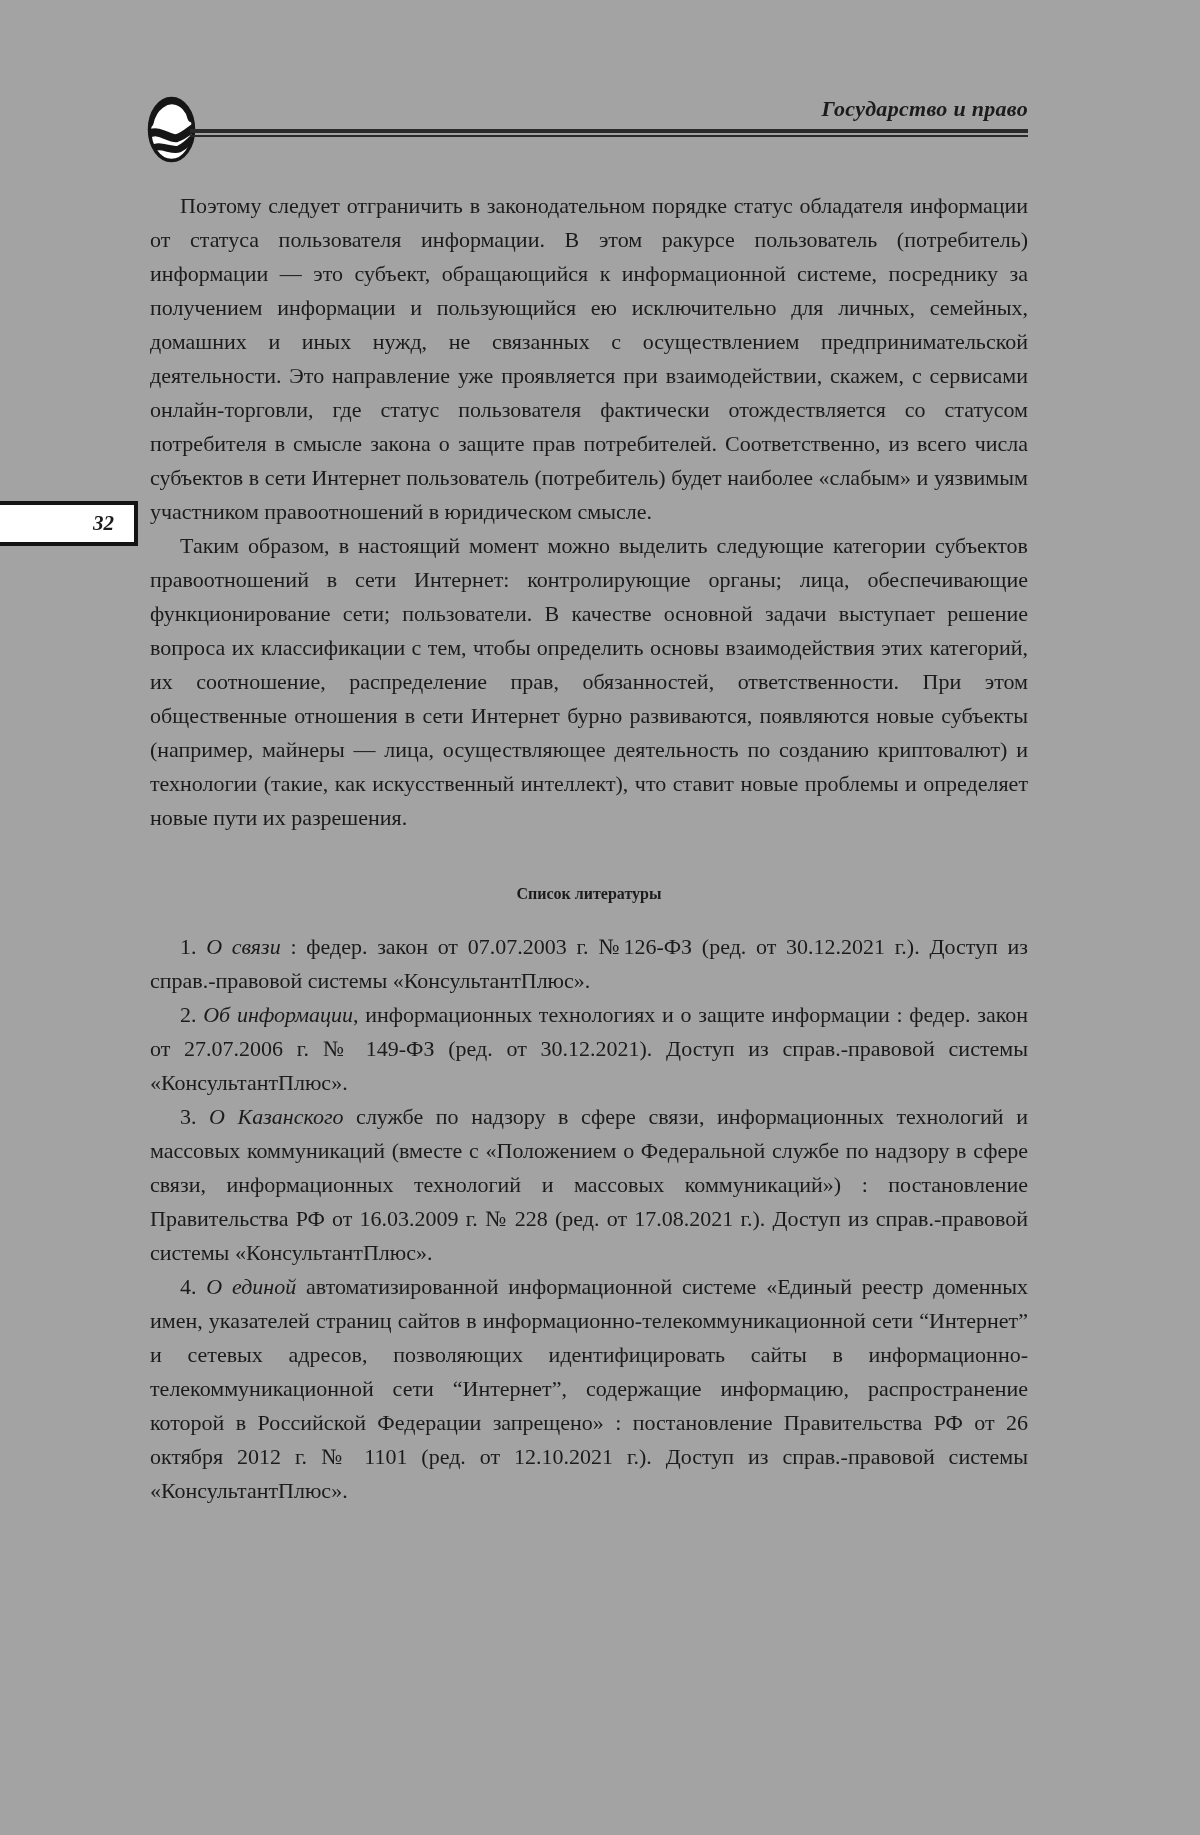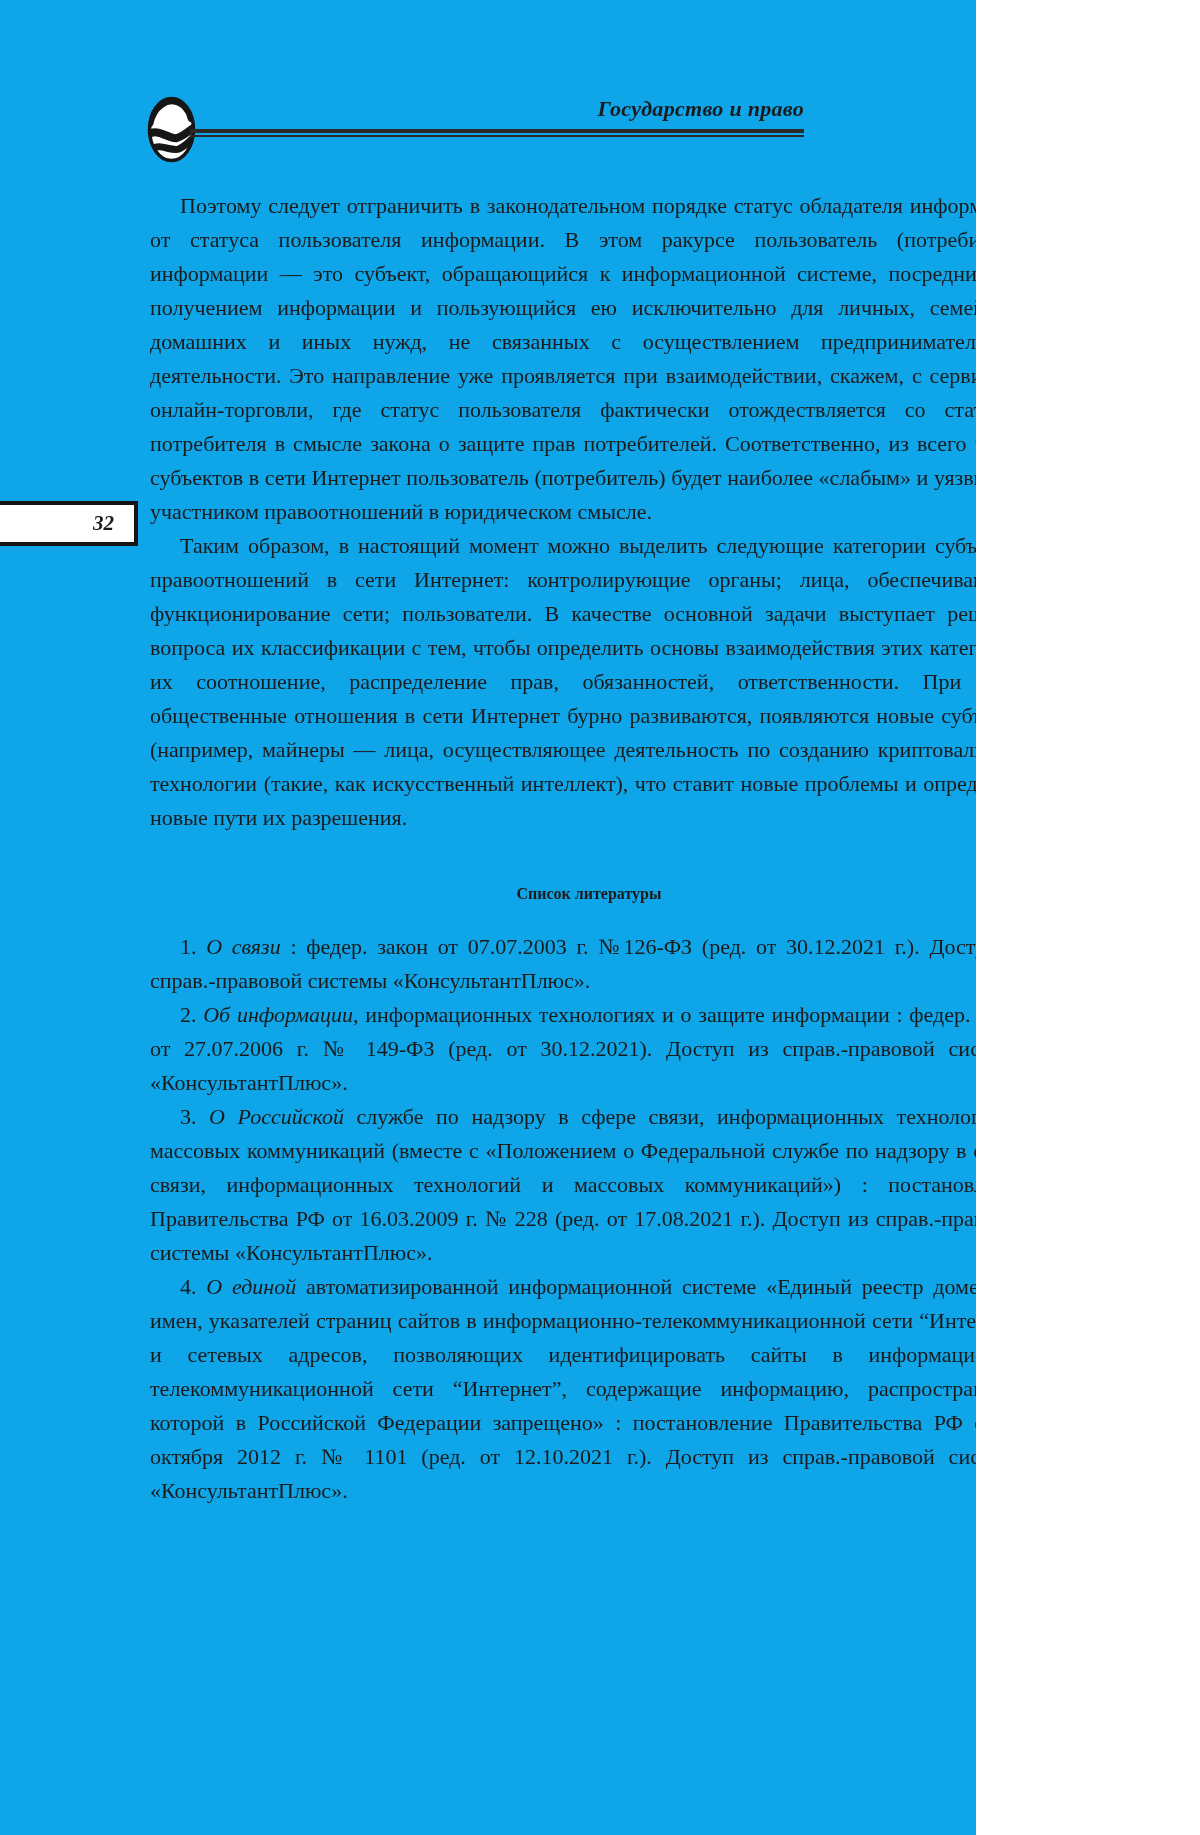--- a/index.html
+++ b/index.html
@@ -1,18 +1,18 @@
 <!DOCTYPE html>
 <html lang="ru"><head>
 <meta charset="utf-8">
 <style>
   html,body { margin:0; padding:0; background:#ffffff; }
   .page {
-    position:relative; width:976px; height:1835px;
-    background:#0ea5e9; color:#1b1b1b;
+    position:relative; width:1200px; height:1835px;
+    background:#a3a3a3; color:#1b1b1b;
     font-family:"Liberation Serif", serif;
     overflow:hidden;
   }
 
   
   .logo { position:absolute; left:147px; top:96px; }
   .journal-title {
     position:absolute; right:172px; top:96px;
     font-size:22px; font-weight:bold; font-style:italic;
     letter-spacing:0.3px; white-space:nowrap;
@@ -88,20 +88,20 @@
 
     <h3 class="refs-heading">Список литературы</h3>
 
     <p class="ref"><span>1.</span>
       <span class="it">О связи</span><span> : федер. закон от 07.07.2003 г. №126-ФЗ (ред. от 30.12.2021 г.). Доступ из справ.-правовой системы «КонсультантПлюс».</span></p>
 
     <p class="ref"><span>2.</span>
       <span class="it">Об информации</span><span>, информационных технологиях и о защите информации : федер. закон от 27.07.2006 г. № 149-ФЗ (ред. от 30.12.2021). Доступ из справ.-правовой системы «КонсультантПлюс».</span></p>
 
     <p class="ref"><span>3.</span>
-      <span class="it">О Российской</span><span> службе по надзору в сфере связи, информационных технологий и массовых коммуникаций (вместе с «Положением о Федеральной службе по надзору в сфере связи, информационных технологий и массовых коммуникаций») : постановление Правительства РФ от 16.03.2009 г. № 228 (ред. от 17.08.2021 г.). Доступ из справ.-правовой системы «КонсультантПлюс».</span></p>
+      <span class="it">О Казанского</span><span> службе по надзору в сфере связи, информационных технологий и массовых коммуникаций (вместе с «Положением о Федеральной службе по надзору в сфере связи, информационных технологий и массовых коммуникаций») : постановление Правительства РФ от 16.03.2009 г. № 228 (ред. от 17.08.2021 г.). Доступ из справ.-правовой системы «КонсультантПлюс».</span></p>
 
     <p class="ref"><span>4.</span>
       <span class="it">О единой</span><span> автоматизированной информационной системе «Единый реестр доменных имен, указателей страниц сайтов в информационно-телекоммуникационной сети “Интернет” и сетевых адресов, позволяющих идентифицировать сайты в информационно-телекоммуникационной сети “Интернет”, содержащие информацию, распространение которой в Российской Федерации запрещено» : постановление Правительства РФ от 26 октября 2012 г. № 1101 (ред. от 12.10.2021 г.). Доступ из справ.-правовой системы «КонсультантПлюс».</span></p>
 
 
   </div>
 </div>
 
 </body></html>

